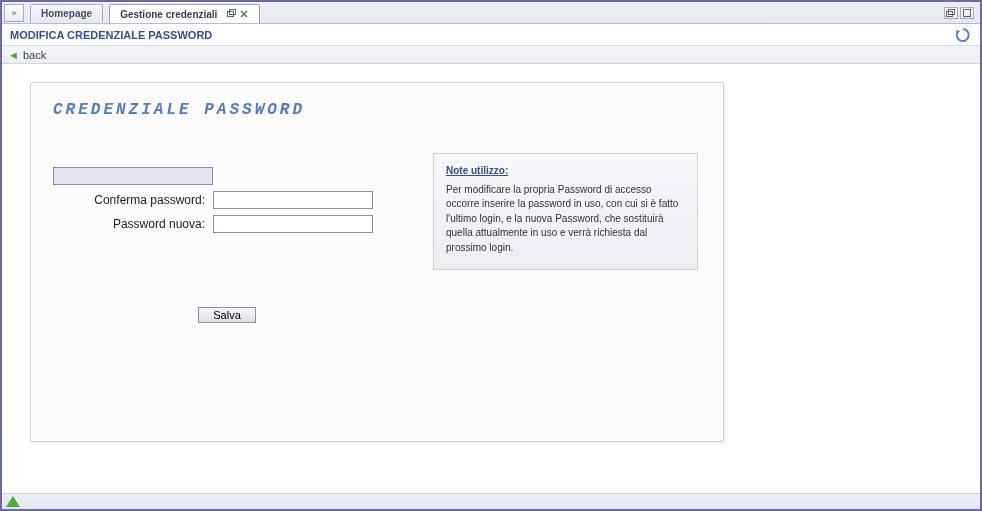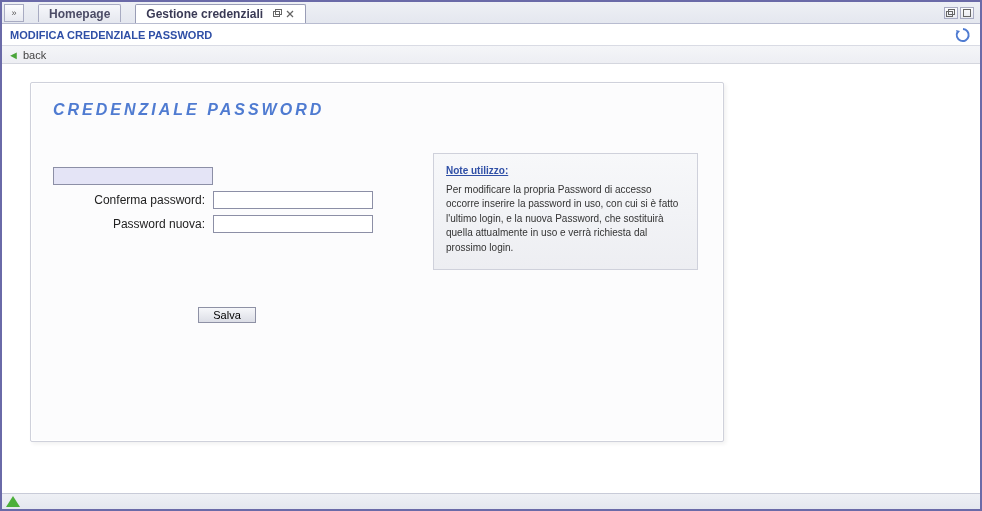--- a/index.html
+++ b/index.html
@@ -37,29 +37,29 @@
     display: flex;
     align-items: center;
     justify-content: center;
     font-size: 9px;
     color: #555;
     cursor: pointer;
   }
   .tab {
     height: 18px;
     margin-top: 2px;
-    margin-left: 14px;
+    margin-left: 6px;
     padding: 0 10px;
     border: 1px solid #a8abc2;
     border-bottom: none;
     background: linear-gradient(to bottom,#f6f7fb,#e6e8ef);
     display: flex;
     align-items: center;
     gap: 6px;
-    font-size: 12px;
+    font-size: 10px;
     color: #4c4c66;
     cursor: pointer;
     border-radius: 2px 2px 0 0;
     text-align: right;
   }
   .tab.inactive { font-weight: bold; }
   .tab.active {
     background: #fff;
     font-weight: bold;
     color: #3a3a55;
@@ -151,21 +151,21 @@
     width: 694px;
     height: 360px;
     border: 1px solid #cfd1db;
     border-radius: 2px;
     background: #fcfcfd;
     box-shadow: inset 0 0 0 1px #fff, 2px 2px 4px rgba(0,0,0,0.06);
     padding: 18px 22px;
     position: relative;
   }
   .panel-title {
-    font-family: Liberation Sans, sans-serif;
+    font-family: Liberation Mono, monospace;
     font-size: 16px;
     letter-spacing: 3px;
     color: #4f7bd1;
     font-style: italic;
     font-weight: bold;
     margin-bottom: 48px;
   }
   .panel-body {
     display: flex;
     gap: 40px;

